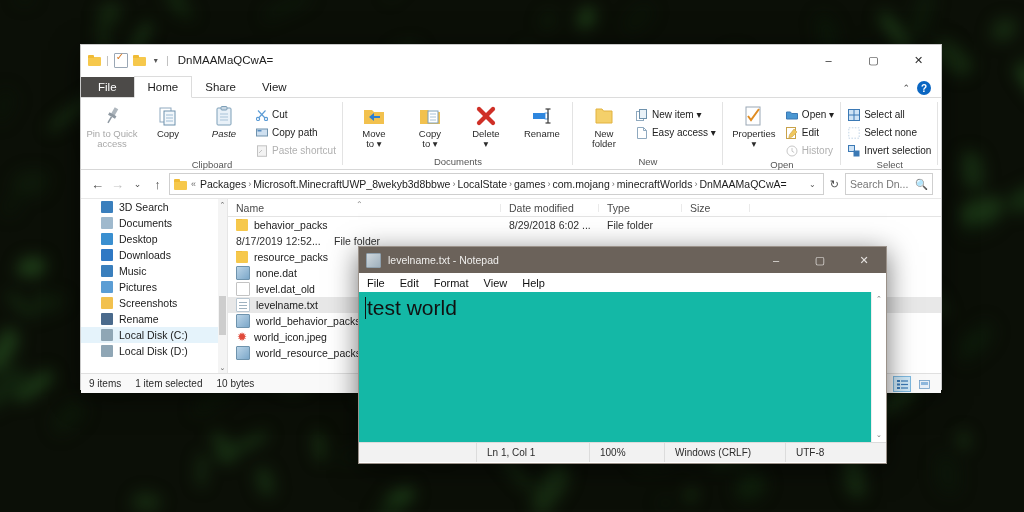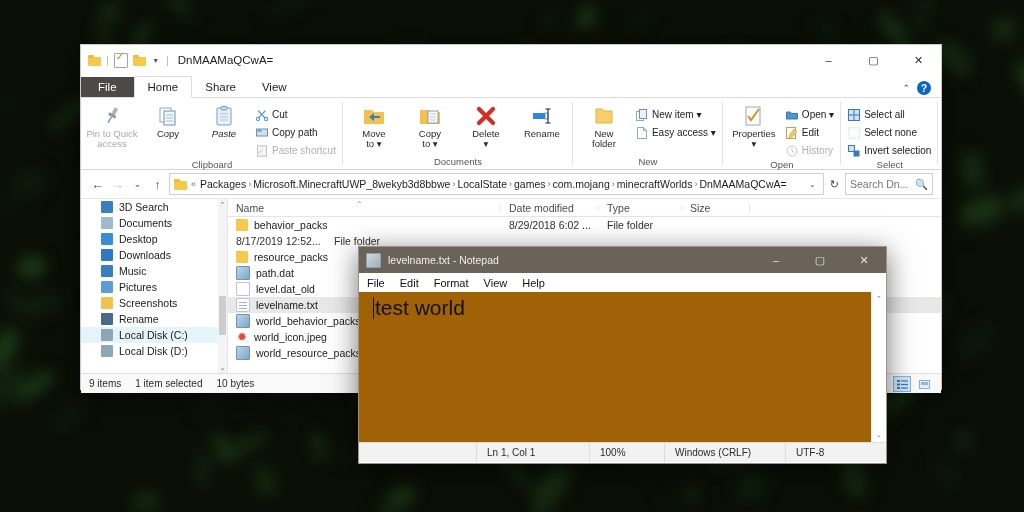--- a/index.html
+++ b/index.html
@@ -112,21 +112,21 @@
   .vglyph{width:11px;height:9px;}
 
   
   #notepad{left:358px;top:246px;width:527px;height:216px;background:#fff;border:1px solid #9a9189;}
   #np-title{height:26px;background:#6b625a;display:flex;align-items:center;position:relative;}
   #np-icon{width:13px;height:13px;margin-left:7px;background:linear-gradient(135deg,#cfd7dd,#9fb0bd);border:1px solid #8fa0ad;border-radius:1px;}
   #np-title .t{font-size:10.5px;color:#efeeec;margin-left:7px;}
   #np-wctrl{position:absolute;right:0;top:0;display:flex;}
   #np-wctrl .wbtn{width:44px;height:26px;display:flex;align-items:center;justify-content:center;font-size:11px;color:#e6e3e0;}
   #np-menu{height:19px;background:#fff;display:flex;align-items:center;padding-left:8px;gap:15px;font-size:11px;color:#111;}
-  #np-body{height:150px;background:#a16207;position:relative;display:flex;padding-left:8px;}
+  #np-body{height:150px;background:#14b8a6;position:relative;display:flex;}
   #np-text{flex:1;position:relative;padding:4px 0 0 6px;}
   #np-caret{position:absolute;left:6px;top:5px;width:1px;height:22px;background:#111;}
   #np-line{font-size:21px;color:#111;line-height:24px;white-space:pre;margin-left:2px;}
   #np-vscroll{width:14px;background:#fff;border-left:1px solid #eee;position:relative;}
   #np-vscroll .arr{position:absolute;left:0;width:14px;height:14px;font-size:7px;color:#707070;display:flex;align-items:center;justify-content:center;}
   #np-status{height:19px;background:#f2f2f2;border-top:1px solid #dcdcdc;display:flex;align-items:center;font-size:10px;color:#2b2b2b;}
   .st-cell{height:19px;display:flex;align-items:center;padding:0 10px;border-left:1px solid #dcdcdc;}
   .st-cell.first{flex:1;border-left:none;}
   .st-cell.ln{width:92px;}
   .st-cell.zoom{width:54px;}
@@ -642,21 +642,21 @@
               <span class="fico folder"></span>
               <span>resource_packs</span>
             </div>
             <div class="cell date"></div>
             <div class="cell type"></div>
             <div class="cell size"></div>
           </div>
           <div class="row">
             <div class="cell name">
               <span class="fico dat"></span>
-              <span>path.dat</span>
+              <span>none.dat</span>
             </div>
             <div class="cell date"></div>
             <div class="cell type"></div>
             <div class="cell size"></div>
           </div>
           <div class="row">
             <div class="cell name">
               <span class="fico blank"></span>
               <span>level.dat_old</span>
             </div>

